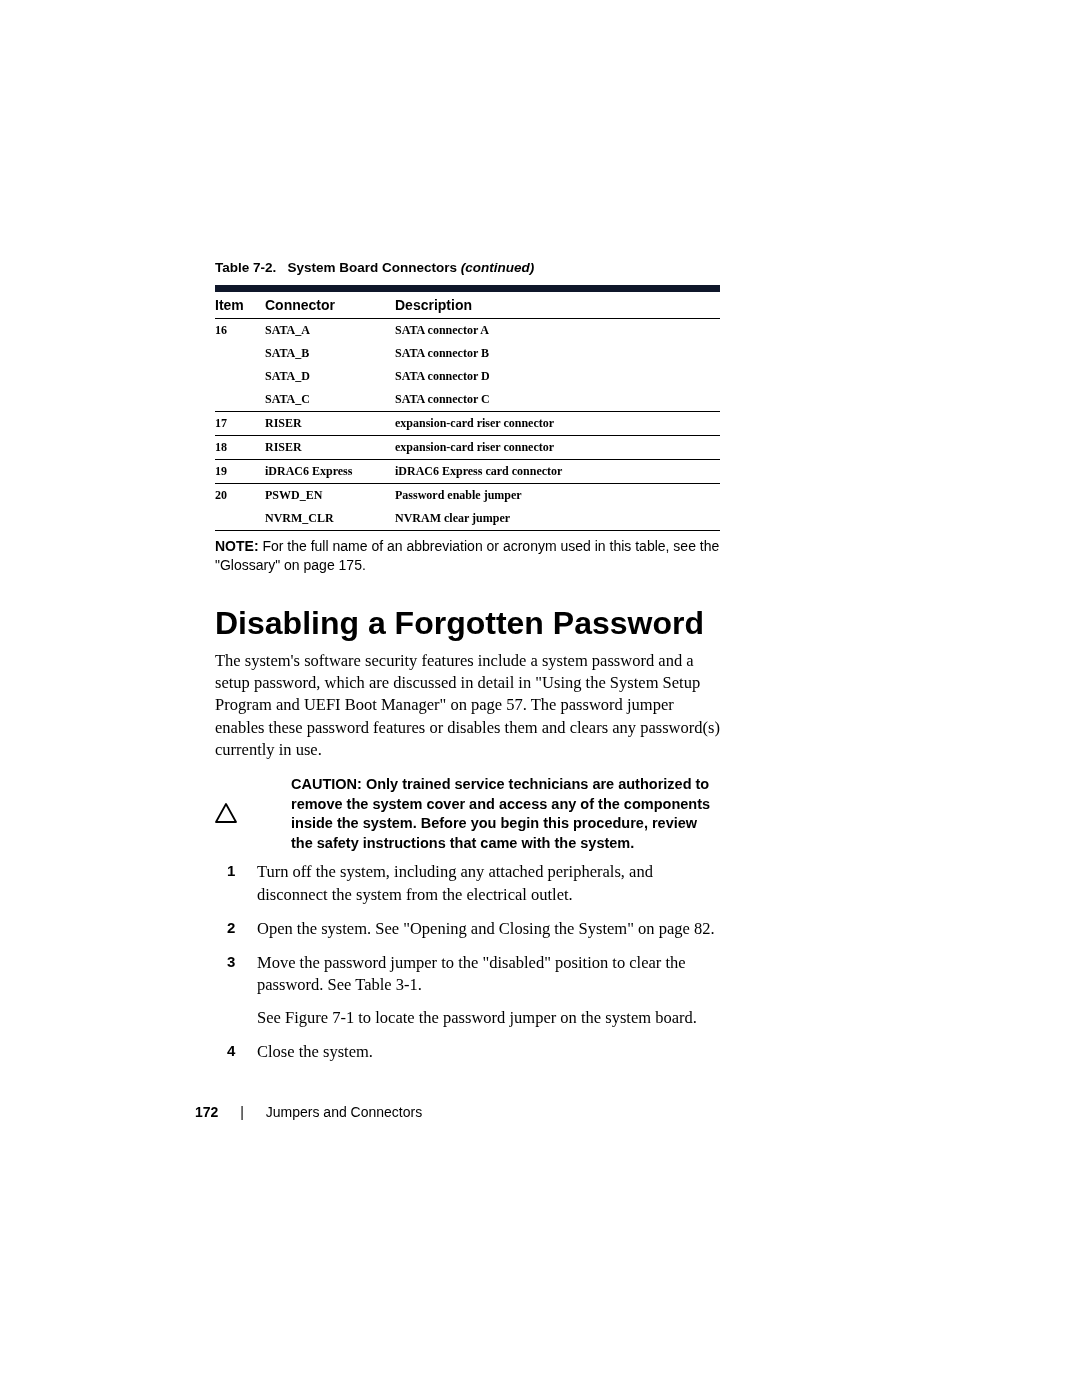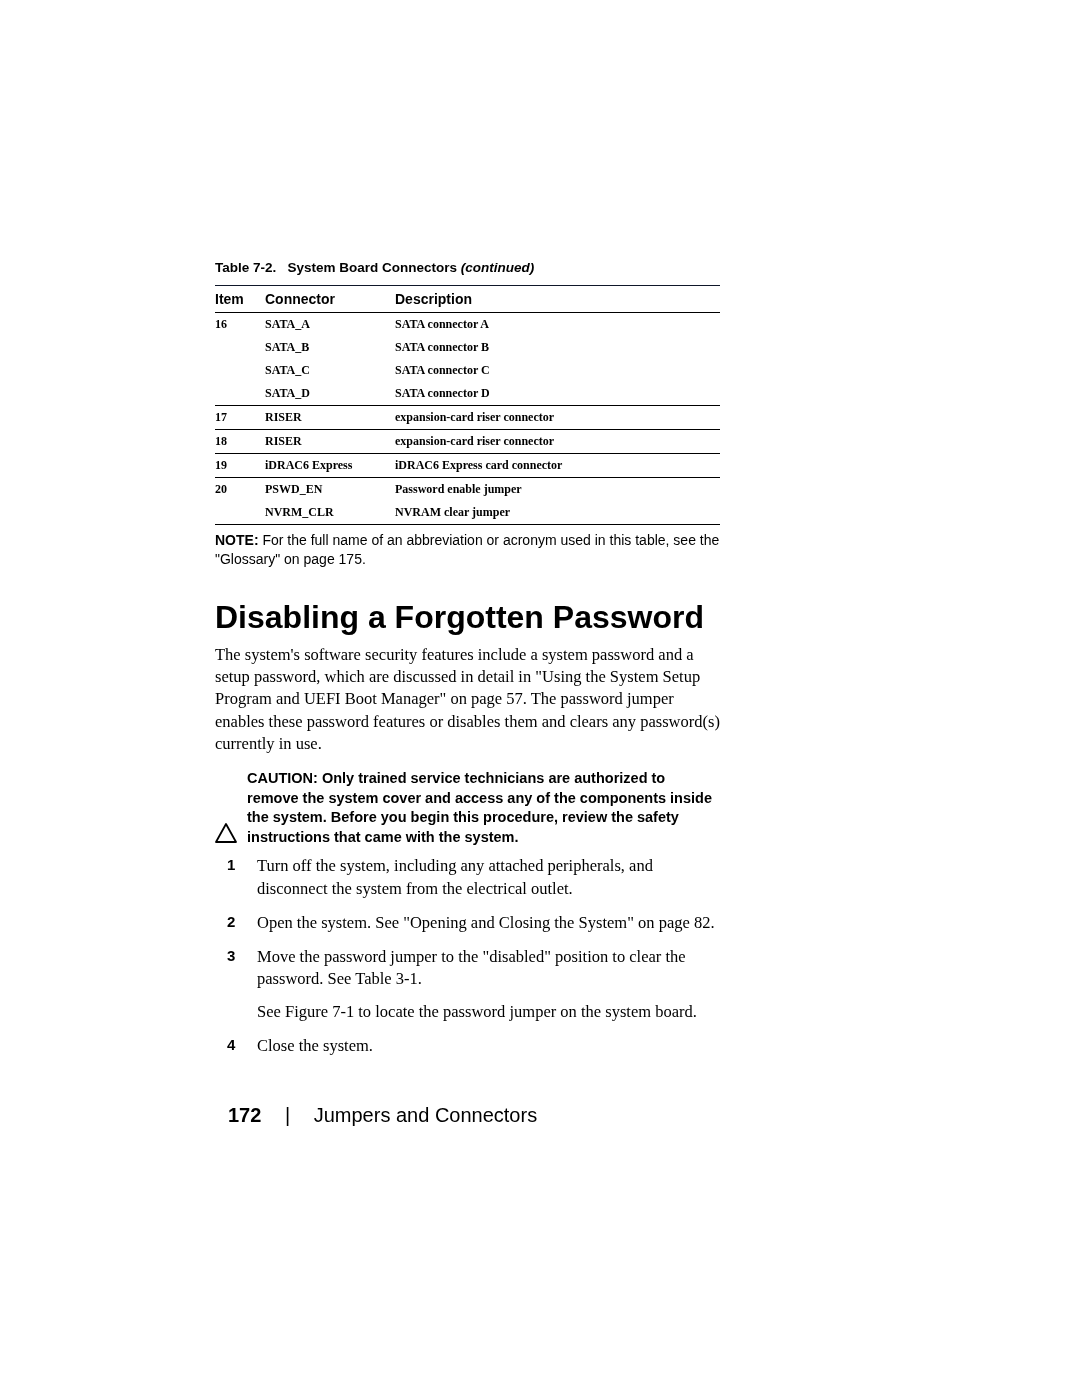--- a/index.html
+++ b/index.html
@@ -28,21 +28,21 @@
   table {
     width: 100%;
     border-collapse: collapse;
     font-size: 16px;
   }
   thead th {
     font-family: Arial, Helvetica, sans-serif;
     font-weight: bold;
     font-size: 14px;
     text-align: left;
-    border-top: 1px solid #0f172a;
+    border-top: 7px solid #0f172a;
     border-bottom: 1px solid #000;
     padding: 5px 0 5px 0;
   }
   tbody td {
     padding: 4px 0 4px 0;
     vertical-align: top;
     font-family: Georgia, 'Times New Roman', serif;
     font-size: 12px;
     font-weight: bold;
   }
@@ -62,21 +62,21 @@
     font-weight: bold;
     font-size: 32px;
     margin: 30px 0 8px 0;
   }
   .body-p {
     font-family: Georgia, 'Times New Roman', serif;
     font-size: 16.5px;
     line-height: 1.35;
     margin: 0 0 14px 0;
   }
-  .caution-row { display: flex; align-items: flex-end; margin-bottom: 8px; }
+  .caution-row { display: flex; align-items: center; margin-bottom: 8px; gap: 44px; }
   .caution-icon {
     flex: 0 0 26px;
     margin-right: 6px;
     margin-top: 1px;
   }
   .caution-text {
     font-family: Arial, Helvetica, sans-serif;
     font-weight: bold;
     font-size: 14.5px;
     line-height: 1.35;
@@ -105,22 +105,21 @@
     font-size: 16.5px;
     line-height: 1.35;
   }
   .step-body p { margin: 0 0 10px 0; }
   .step-body p:last-child { margin-bottom: 0; }
   .footer {
     position: absolute;
     left: 195px;
     top: 1104px;
     font-family: Arial, Helvetica, sans-serif;
-    font-size: 20px;
-    margin-left: 33px;
+    font-size: 14px;
   }
   .footer .pg { font-weight: bold; }
   .footer .sep { margin: 0 18px; color: #000; }
 </style>
 </head>
 <body>
 
 <div class="page">
 
   <div class="caption">
@@ -141,27 +140,27 @@
           <td class="col-conn">SATA_A</td>
           <td>SATA connector A</td>
         </tr>
         <tr>
           <td class="col-item"></td>
           <td class="col-conn">SATA_B</td>
           <td>SATA connector B</td>
         </tr>
         <tr>
           <td class="col-item"></td>
+          <td class="col-conn">SATA_D</td>
+          <td>SATA connector D</td>
+        </tr>
+        <tr>
+          <td class="col-item"></td>
           <td class="col-conn">SATA_C</td>
           <td>SATA connector C</td>
-        </tr>
-        <tr>
-          <td class="col-item"></td>
-          <td class="col-conn">SATA_D</td>
-          <td>SATA connector D</td>
         </tr>
         <tr class="sep">
           <td class="col-item">17</td>
           <td class="col-conn">RISER</td>
           <td>expansion-card riser connector</td>
         </tr>
         <tr class="sep">
           <td class="col-item">18</td>
           <td class="col-conn">RISER</td>
           <td>expansion-card riser connector</td>

